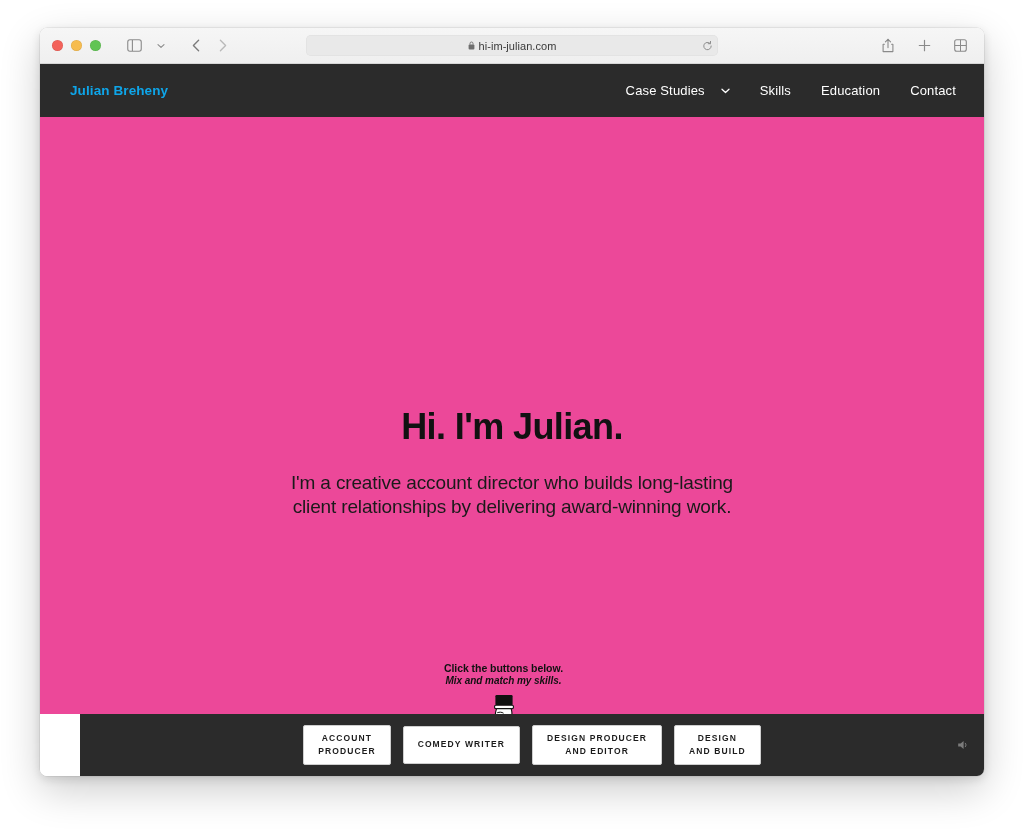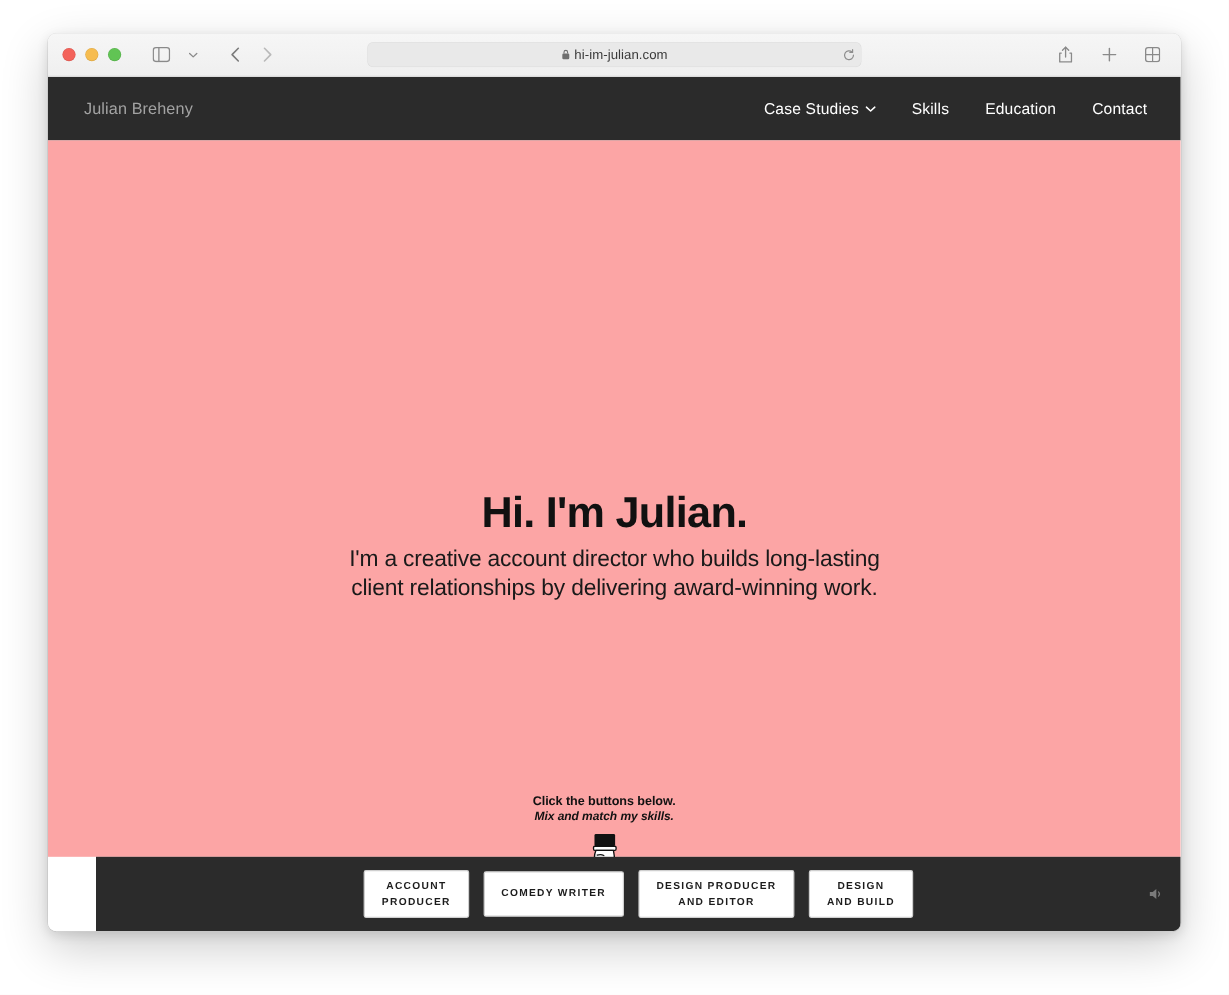--- a/index.html
+++ b/index.html
@@ -125,67 +125,67 @@
 
   .site-nav {
     height: 53px;
     min-height: 53px;
     background: #2b2b2b;
     display: flex;
     align-items: center;
     padding: 0 28px 0 30px;
   }
   .brand {
-    color: #a3a3a3;
+    color: #0ea5e9;
     font-size: 13.5px;
-    font-weight: 400;
+    font-weight: 700;
     letter-spacing: .1px;
   }
   .nav-links {
     margin-left: auto;
     display: flex;
     align-items: center;
     gap: 30px;
   }
   .nav-link {
     color: #ffffff;
     font-size: 13px;
     font-weight: 400;
     letter-spacing: .15px;
     display: flex;
     align-items: center;
-    gap: 5px;
+    gap: 16px;
     white-space: nowrap;
   }
   .chev { display: flex; align-items: center; }
 
   
   .hero {
     flex: 1;
-    background: #fca5a5;
+    background: #ec4899;
     position: relative;
     display: flex;
     flex-direction: column;
     align-items: center;
   }
   .hero-center {
     position: absolute;
     top: 290px;
     left: 0; right: 0;
     text-align: center;
   }
   .hero-title {
     font-size: 36px;
     font-weight: 700;
     color: #111111;
     letter-spacing: -0.6px;
     line-height: 1.1;
   }
   .hero-sub {
-    margin-top: 8px;
+    margin-top: 24px;
     font-size: 19px;
     color: #1a1a1a;
     line-height: 1.28;
     font-weight: 400;
     letter-spacing: -0.15px;
   }
 
   .cta-block {
     position: absolute;
     top: 545px;

